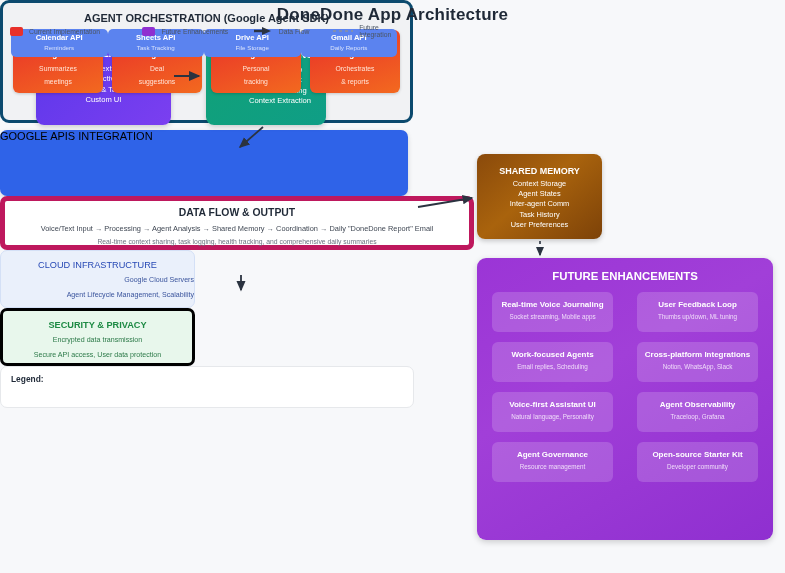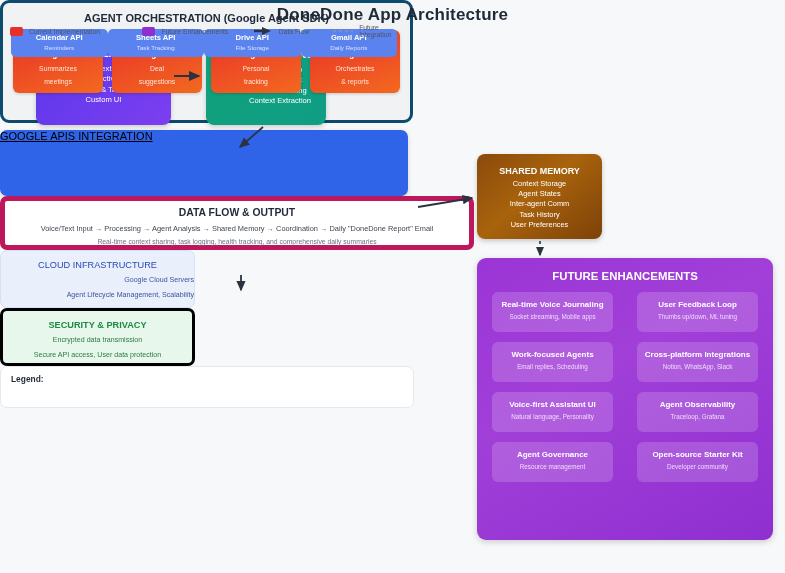--- a/index.html
+++ b/index.html
@@ -81,21 +81,21 @@
   }
   #shared-memory .hd { font-size: 9px; margin-bottom: 3px; }
   #shared-memory .ln { font-size: 7.4px; line-height: 10.2px; }
 
   
   #google-apis {
     left: 36px; top: 293px; width: 408px; height: 66px;
     background: #2f63e8; border-radius: 7px;
     box-shadow: 0 2px 5px rgba(0,0,0,.15);
   }
-  #google-apis .hd { font-size: 11px; margin-top: 7px; text-decoration: underline; }
+  #google-apis .hd { font-size: 11px; margin-top: 7px; }
   .api-row {
     position: absolute; left: 11px; top: 29px;
     width: 386px; display: flex; gap: 0;
   }
   .api-card {
     flex: 1; height: 28px; border-radius: 5px;
     background: #5b83ef; padding-top: 4px;
   }
   .api-card .an {
     text-align: center; color: #fff; font-weight: bold; font-size: 7.6px;

